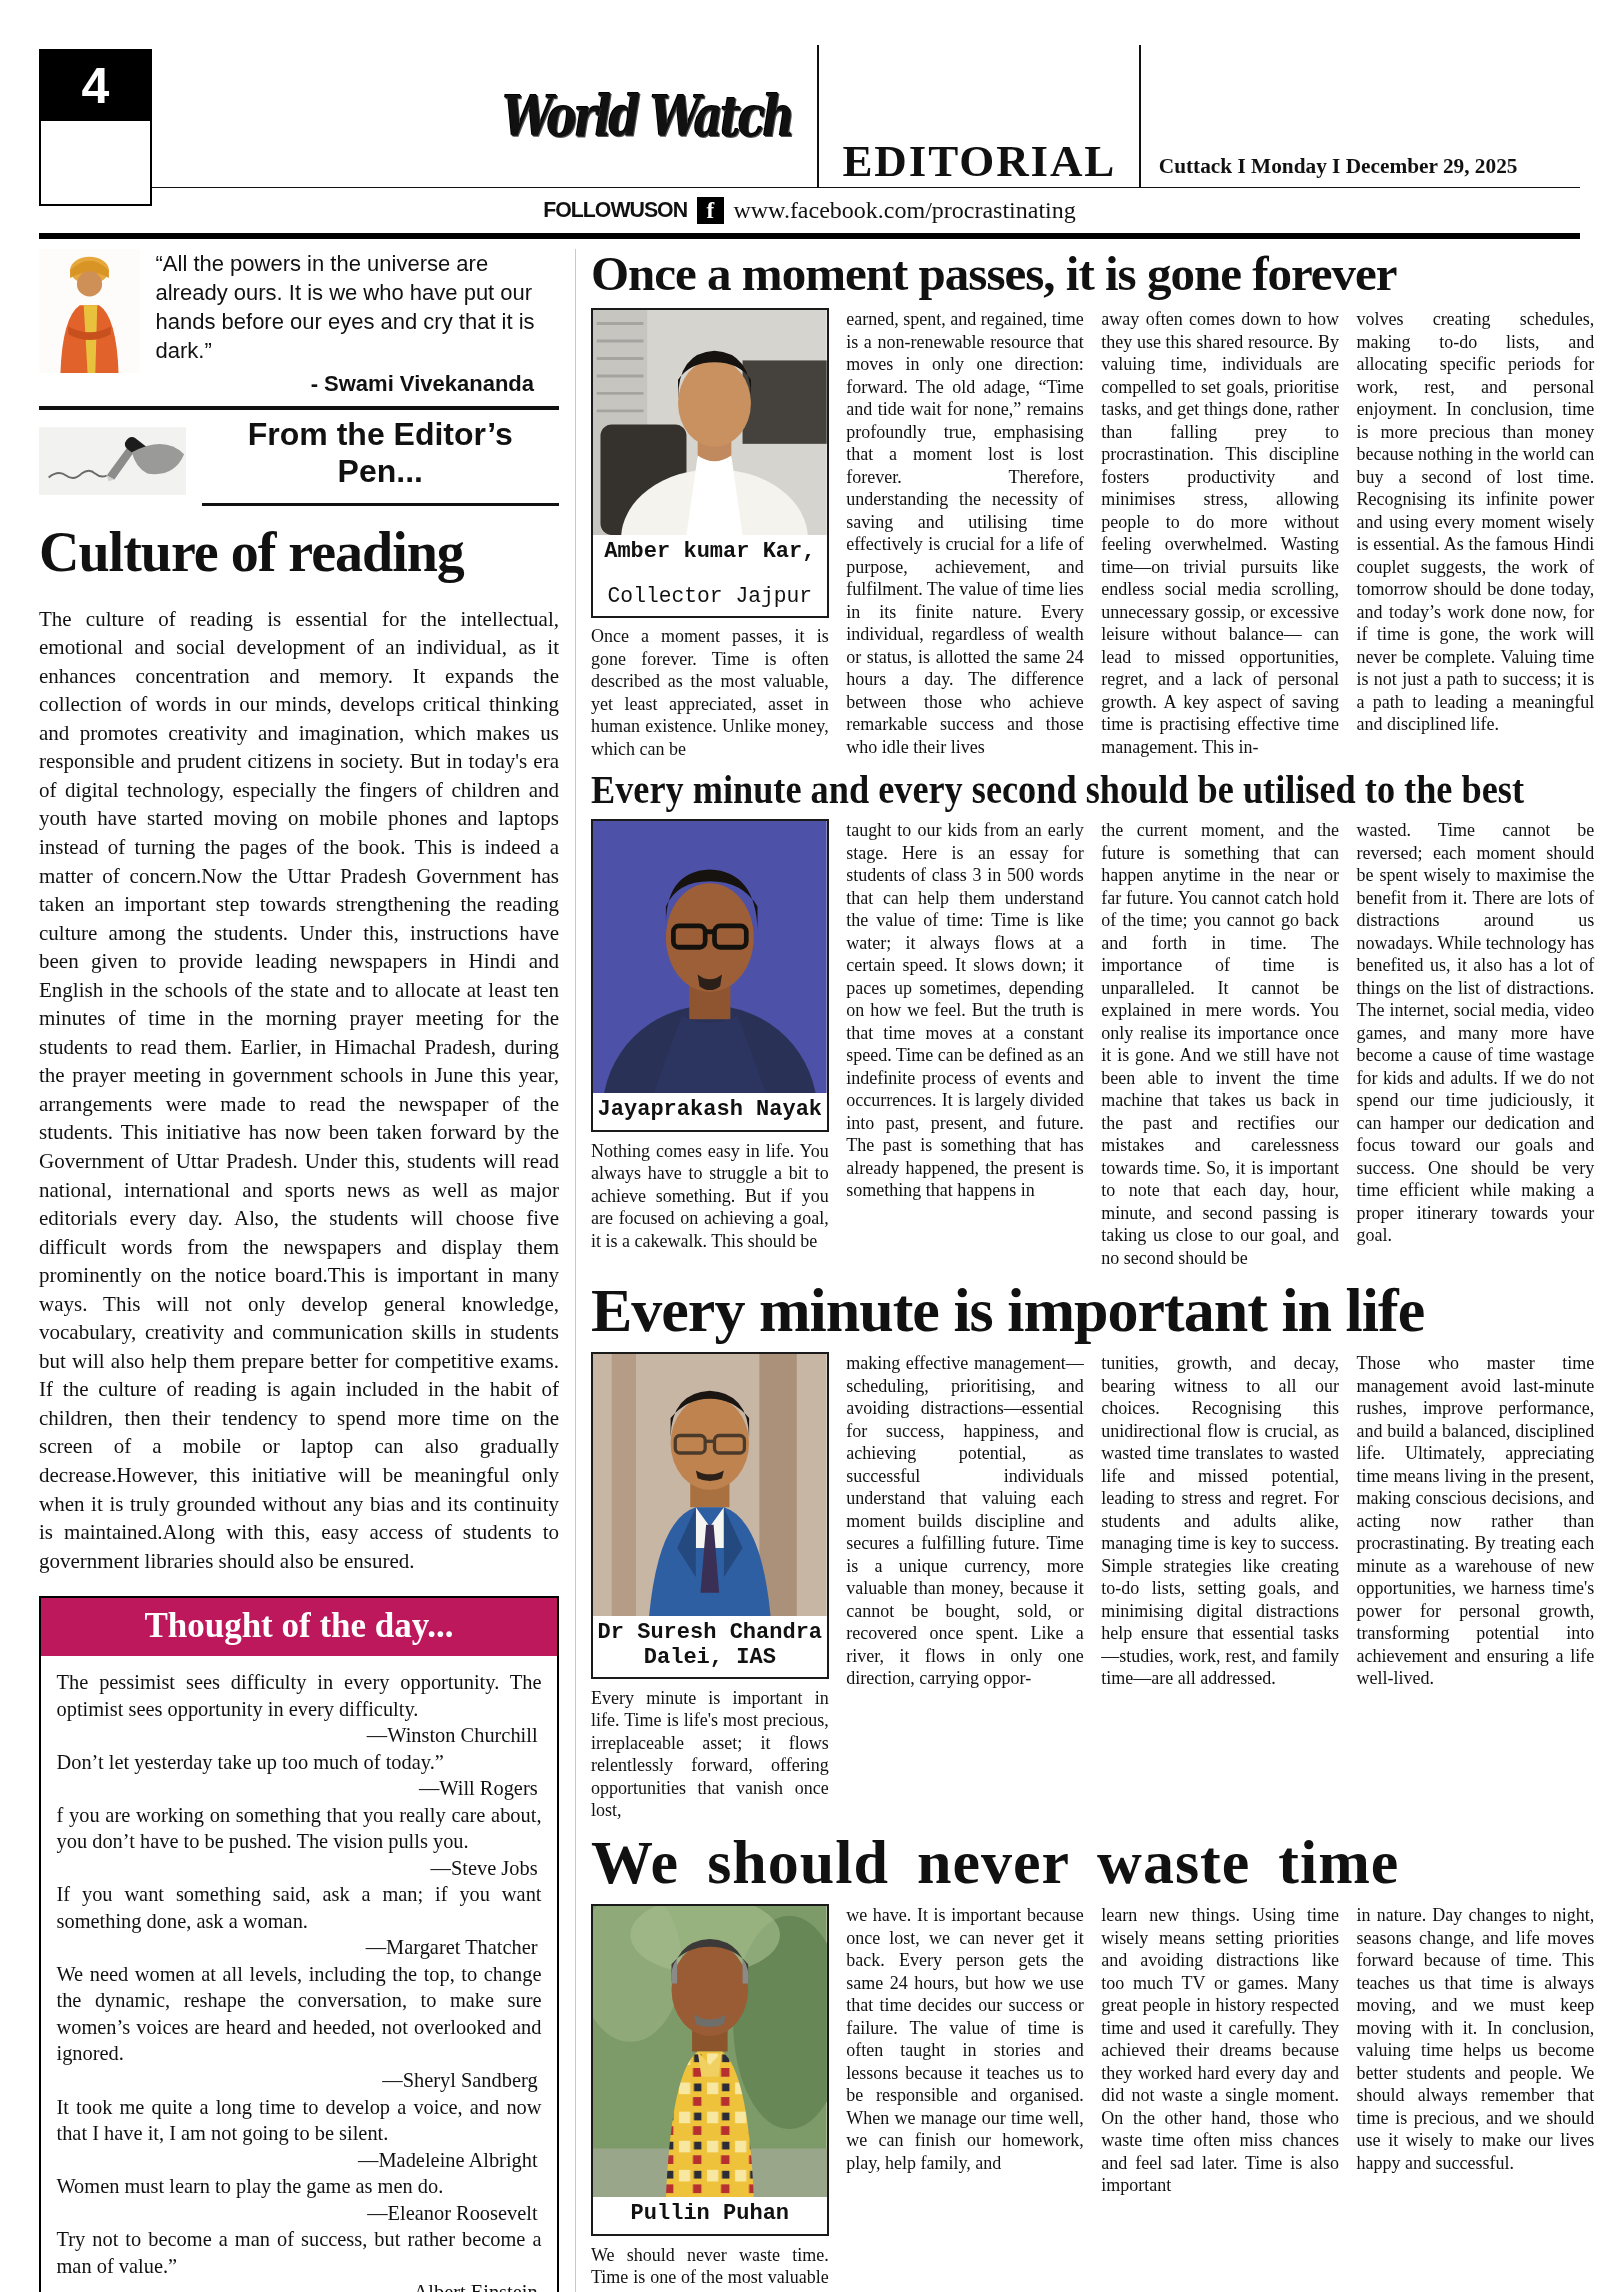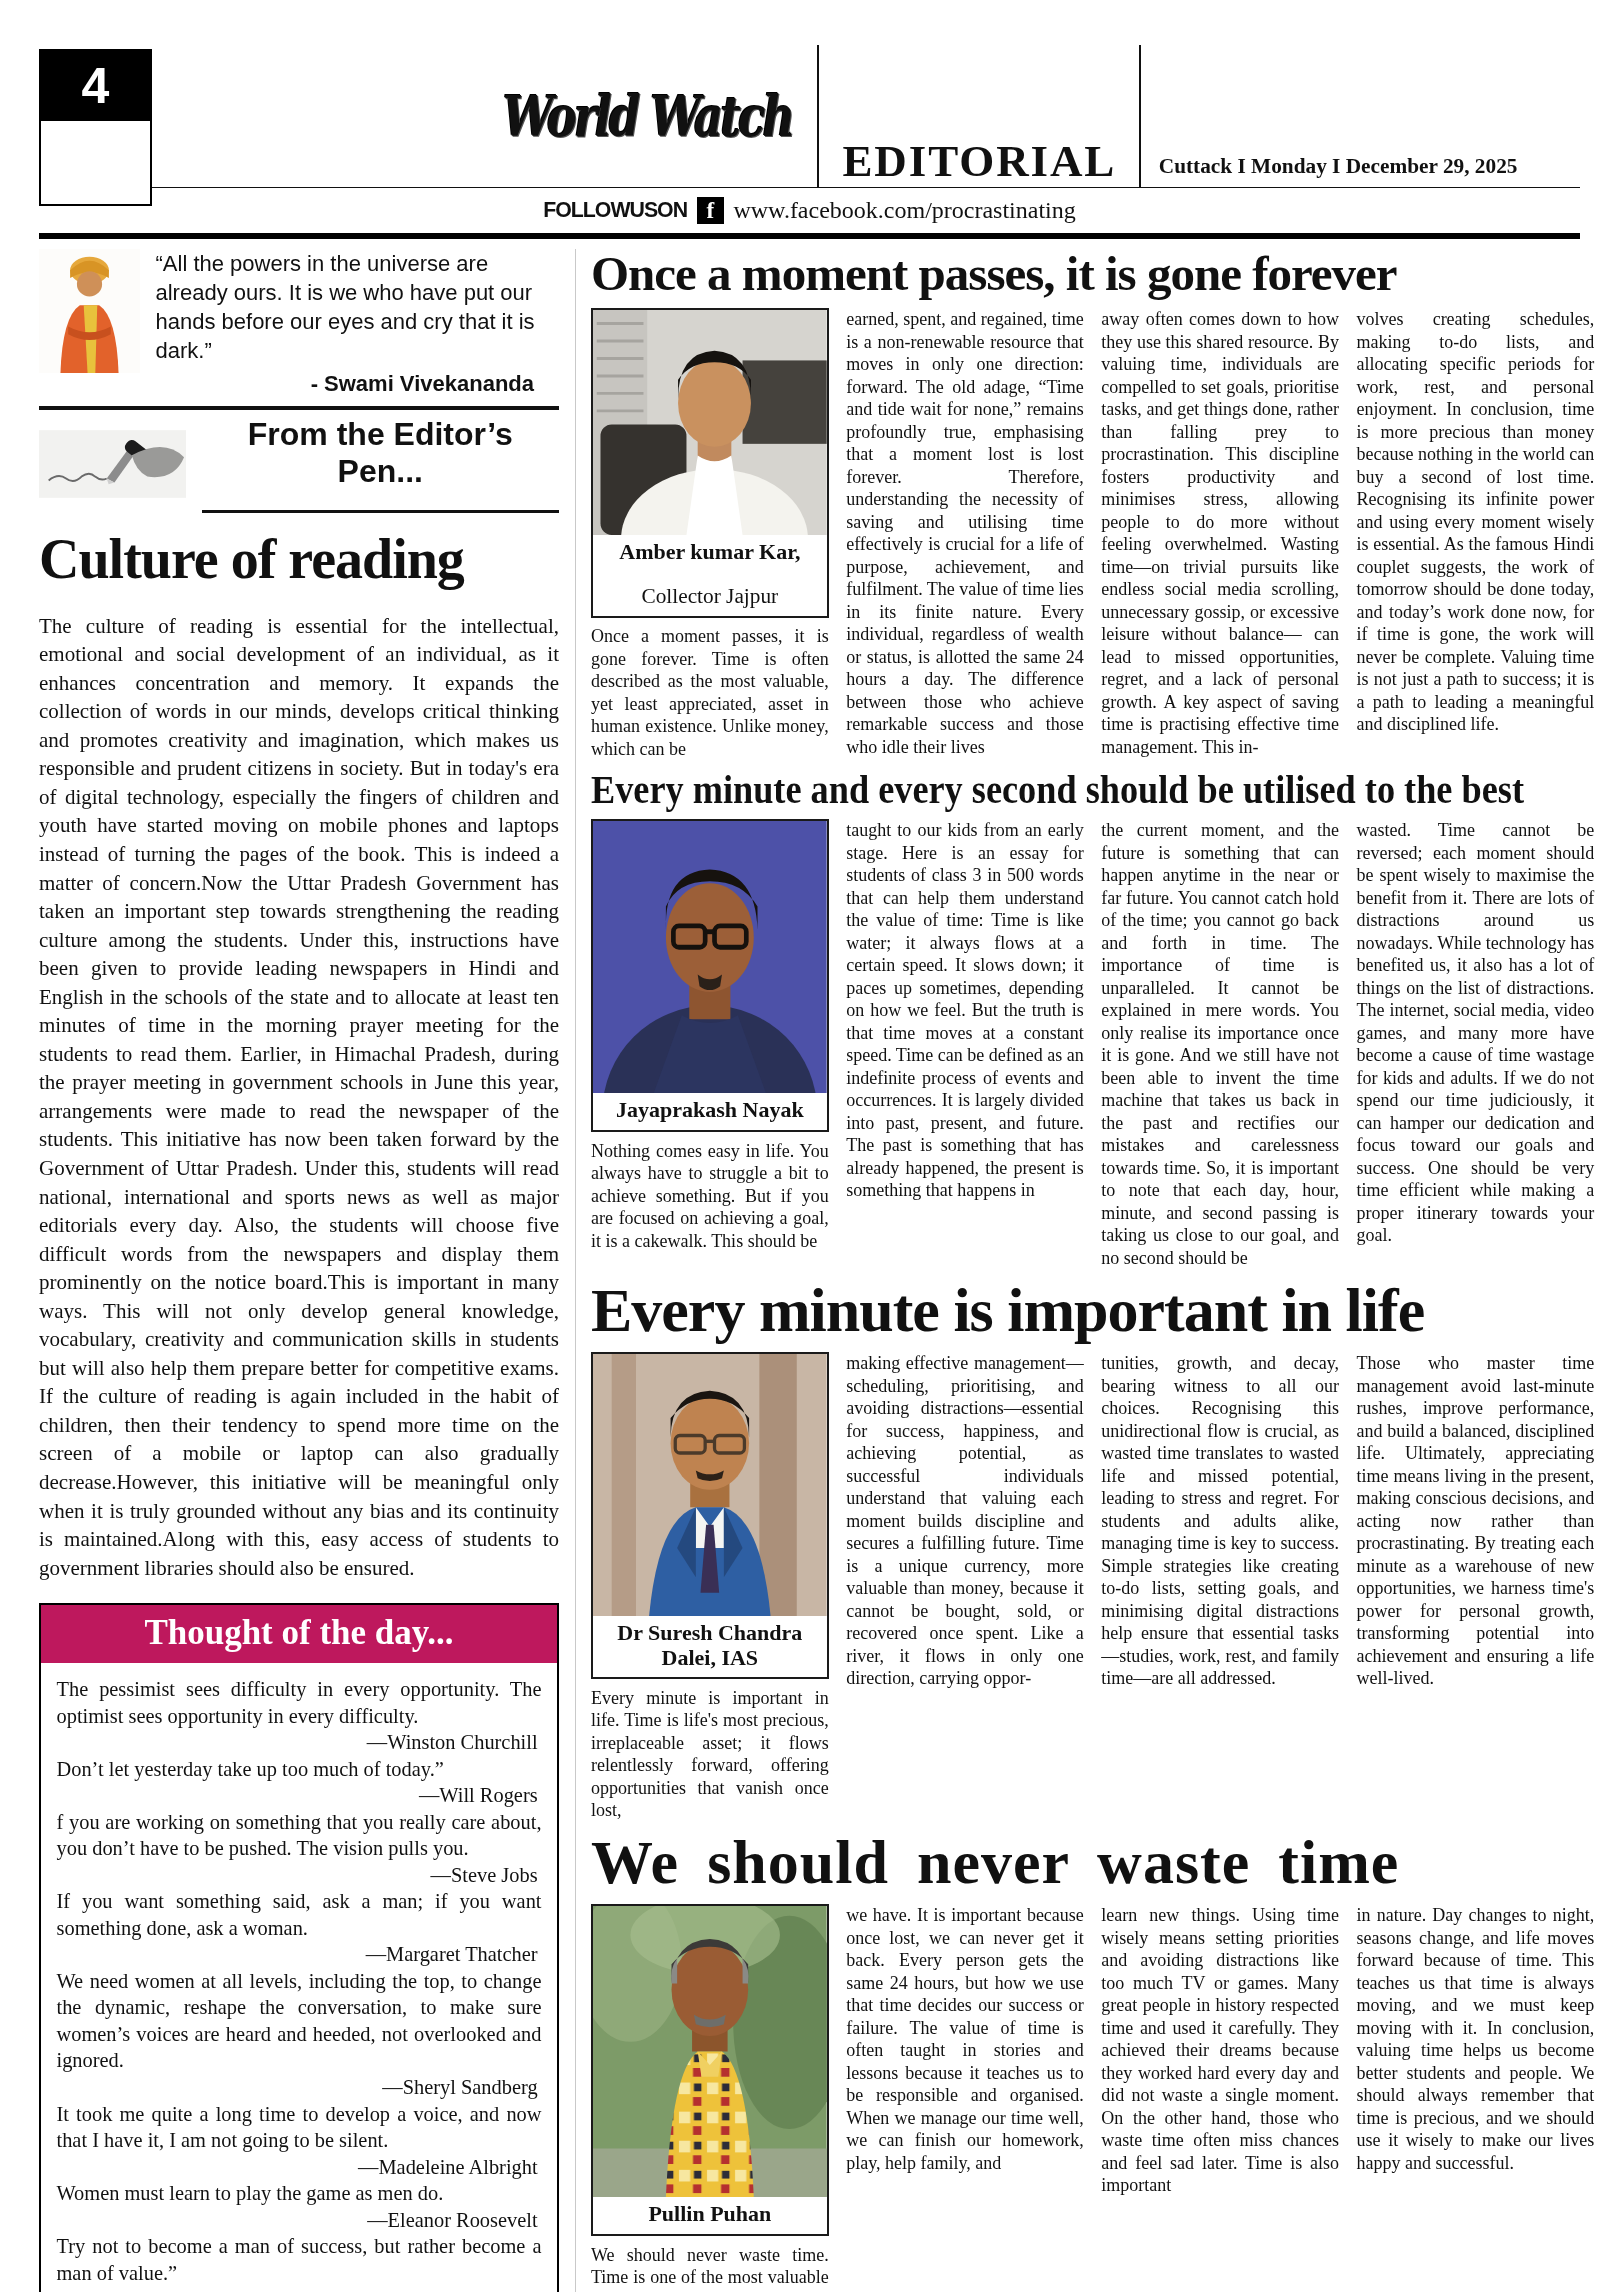--- a/index.html
+++ b/index.html
@@ -36,42 +36,42 @@
   .viv{display:flex;gap:15.5px;align-items:flex-start;}
   .viv svg{flex:0 0 101px;}
   .viv-quote{font-family:"Liberation Sans",sans-serif;font-size:22px;line-height:1.32;}
   .viv-attr{font-family:"Liberation Sans",sans-serif;font-weight:bold;font-size:22px;
         text-align:right;padding-right:25px;margin-top:5.8px;}
   .viv-rule{height:3.9px;background:#111;margin:9.7px 0 0 0;}
   
   .penrow{display:flex;gap:15.5px;align-items:center;padding-top:5.8px;}
   .penrow svg{flex:0 0 147px;}
   .pen-label{flex:1;font-family:"Liberation Sans",sans-serif;font-weight:bold;font-size:32px;
-        text-align:center;border-bottom:3.9px solid #111;padding-bottom:20px;}
+        text-align:center;border-bottom:3.9px solid #111;padding-bottom:13px;}
   .ed-headline{font-size:56px;font-weight:bold;margin:13.6px 0 15.5px 0;letter-spacing:-1px;}
   .ed-body{font-size:21px;line-height:1.36;text-align:justify;}
   
   .thought{border:2.9px solid #000;margin-top:19.4px;}
   .t-title{background:#be185d;color:#fff;font-weight:bold;font-size:35px;text-align:center;
         padding:7.8px 0 9.7px 0;}
   .t-body{padding:13.6px 15.5px 15.5px 15.5px;font-size:20.4px;line-height:1.3;}
   .q-text{text-align:justify;}
   .q-author{text-align:right;padding-right:3.9px;}
   
   article{margin-bottom:9.7px;}
   .hl{font-weight:bold;margin:0 0 9.7px 0;line-height:1.02;}
   .hl-1{font-size:49px;letter-spacing:-1px;}
   .hl-2{font-size:39px;transform:scaleX(.93);transform-origin:left center;white-space:nowrap;}
   .hl-3{font-size:62px;letter-spacing:-1px;}
   .hl-4{font-size:62px;letter-spacing:1px;word-spacing:11.6px;}
   .cols{display:grid;grid-template-columns:repeat(4,1fr);gap:17.5px;}
   .colp{font-size:18px;line-height:1.25;text-align:justify;margin:0;}
   figure{margin:0 0 7.8px 0;border:2.9px solid #1a1a1a;background:#fff;}
   figure svg{display:block;width:100%;}
-  figcaption{text-align:center;padding:4.9px 1.9px 6.8px 1.9px;line-height:1.12;}
+  figcaption{text-align:center;padding:4.9px 1.9px 6.8px 1.9px;line-height:1.12;font-family:Liberation Mono, monospace;}
   .cap1{font-weight:bold;font-size:22px;display:block;}
   .cap2{font-weight:bold;font-size:22px;display:block;}
   .cap2.regular{font-weight:normal;font-size:21.3px;margin-top:20px;}
 </style>
 </head>
 <body>
 
 <div class="page">
 
   <header class="masthead">

